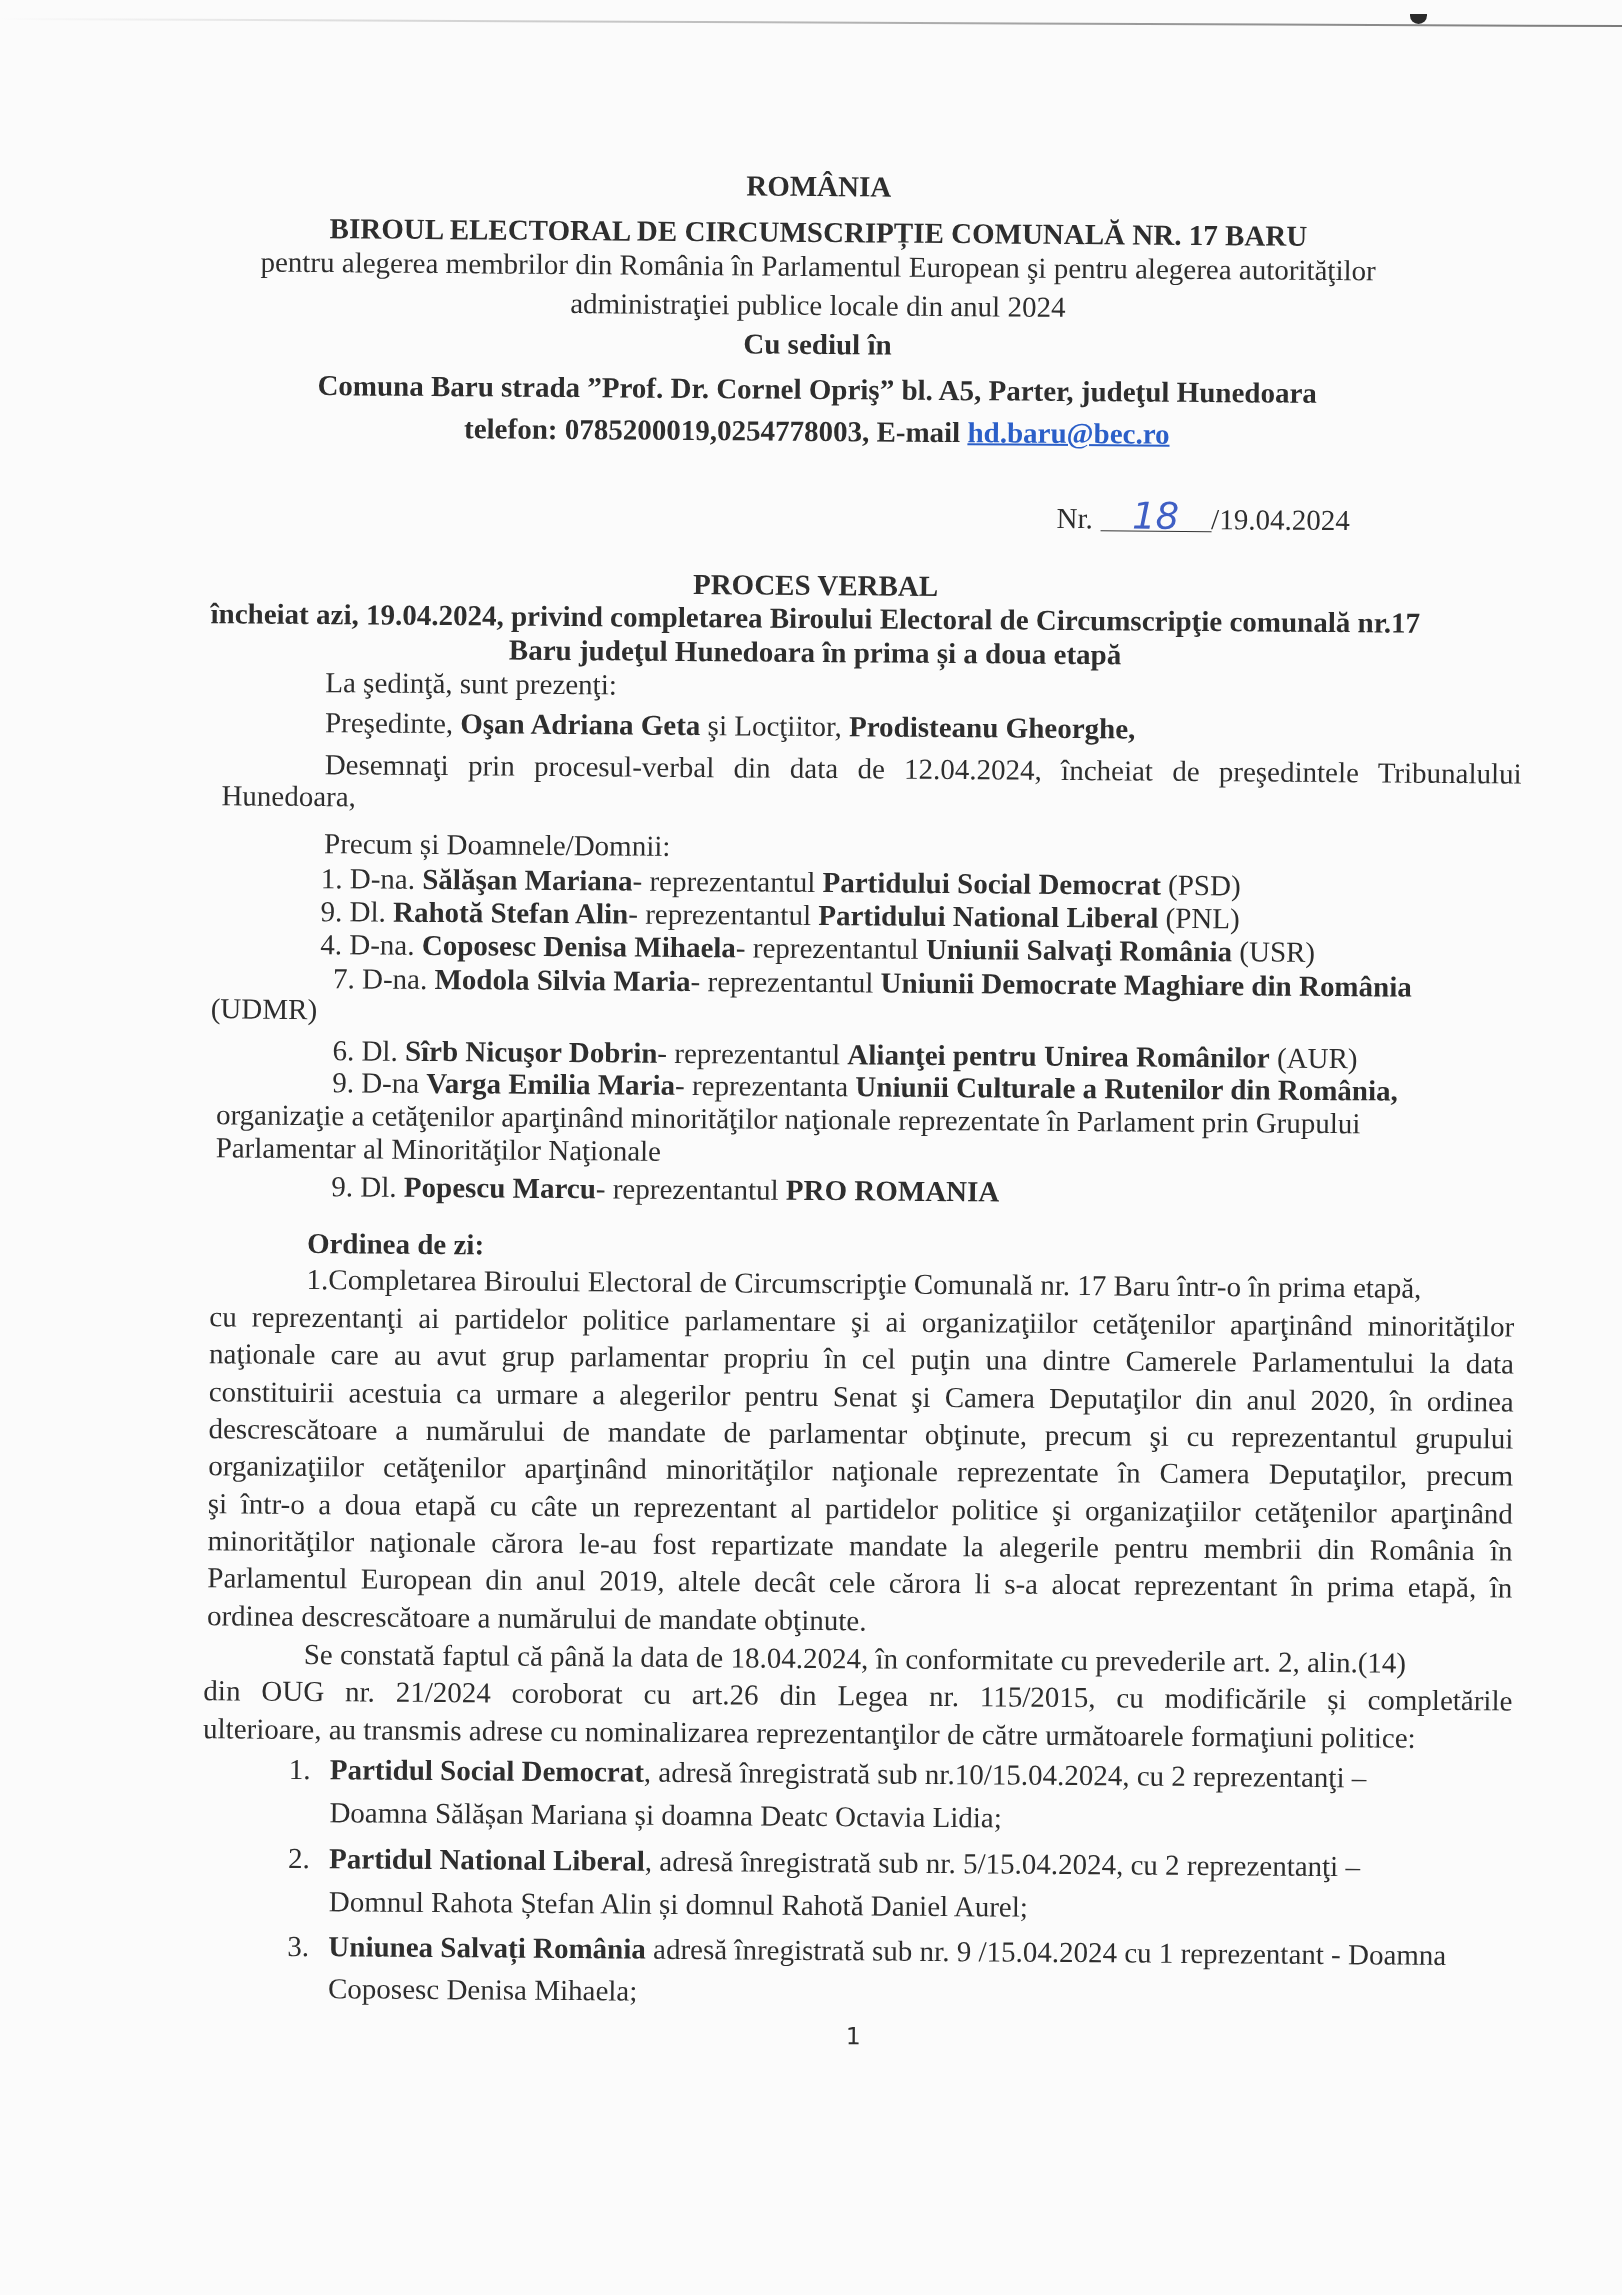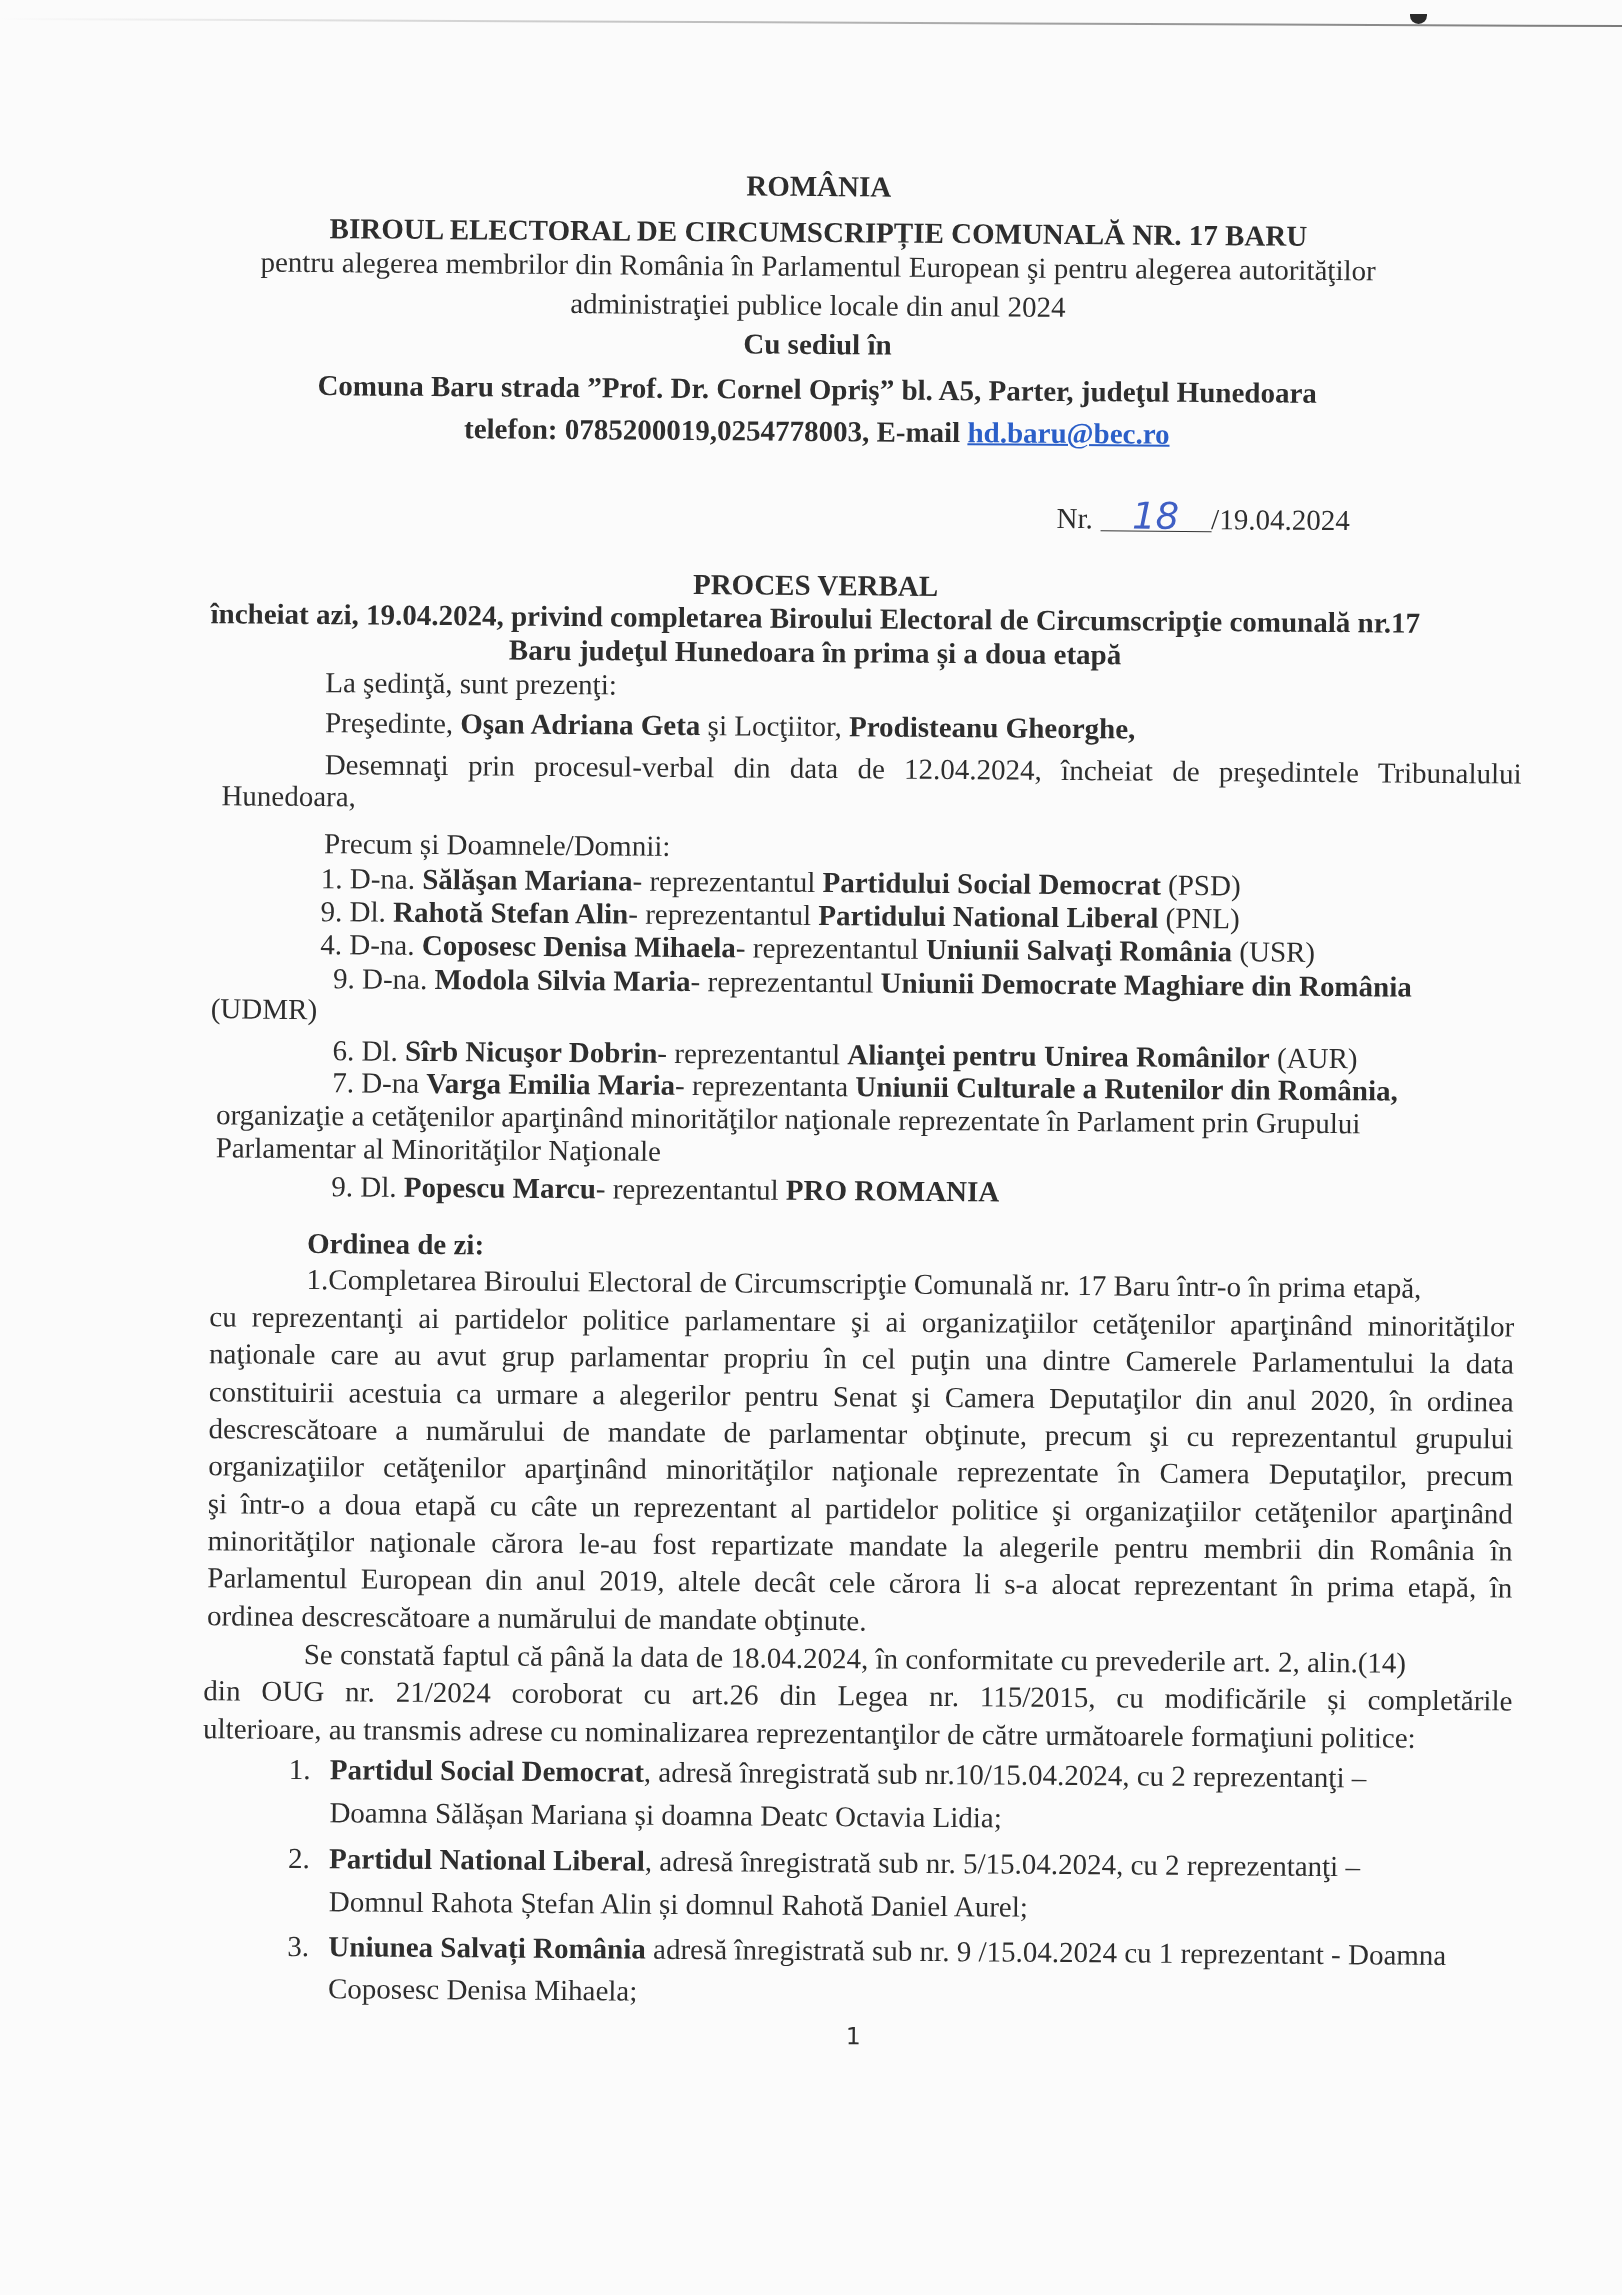--- a/index.html
+++ b/index.html
@@ -74,28 +74,28 @@
   <div class="ln" style="left:319px;top:865px">
     <span>1. D-na. </span><b>Sălăşan Mariana</b><span>- reprezentantul </span><b>Partidului Social Democrat</b><span> (PSD)</span>
   </div>
   <div class="ln" style="left:319px;top:898px">
     <span>9. Dl. </span><b>Rahotă Stefan Alin</b><span>- reprezentantul </span><b>Partidului National Liberal</b><span> (PNL)</span>
   </div>
   <div class="ln" style="left:319px;top:931px">
     <span>4. D-na.  </span><b>Coposesc Denisa Mihaela</b><span>- reprezentantul </span><b>Uniunii Salvaţi  România</b><span> (USR)</span>
   </div>
   <div class="ln" style="left:332px;top:965px">
-    <span>9. D-na. </span><b>Modola Silvia Maria</b><span>-  reprezentantul </span><b>Uniunii Democrate Maghiare din România</b>
+    <span>7. D-na. </span><b>Modola Silvia Maria</b><span>-  reprezentantul </span><b>Uniunii Democrate Maghiare din România</b>
   </div>
   <div class="ln" style="left:210px;top:996px">(UDMR)</div>
   <div class="ln" style="left:332px;top:1037px">
     <span>6. Dl. </span><b>Sîrb Nicuşor Dobrin</b><span>- reprezentantul </span><b>Alianţei pentru Unirea Românilor</b><span> (AUR)</span>
   </div>
   <div class="ln" style="left:332px;top:1069px">
-    <span>7. D-na </span><b>Varga Emilia Maria</b><span>- reprezentanta </span><b>Uniunii Culturale a Rutenilor din România,</b>
+    <span>9. D-na </span><b>Varga Emilia Maria</b><span>- reprezentanta </span><b>Uniunii Culturale a Rutenilor din România,</b>
   </div>
   <div class="ln" style="left:216px;top:1102px">organizaţie a cetăţenilor aparţinând minorităţilor naţionale reprezentate în Parlament prin Grupului</div>
   <div class="ln" style="left:216px;top:1135px">Parlamentar al Minorităţilor Naţionale</div>
   <div class="ln" style="left:332px;top:1173px">
     <span>9. Dl. </span><b>Popescu Marcu</b><span>- reprezentantul </span><b>PRO ROMANIA</b>
   </div>
 
   <b class="ln" style="left:308px;top:1230px">Ordinea de zi:</b>
   <div class="ln" style="left:308px;top:1266px">1.Completarea Biroului Electoral de Circumscripţie Comunală  nr. 17 Baru într-o în prima etapă,</div>
   <div class="ln just" style="left:211px;top:1304px;width:1305px">cu reprezentanţi ai partidelor politice parlamentare şi ai organizaţiilor cetăţenilor aparţinând minorităţilor</div>

